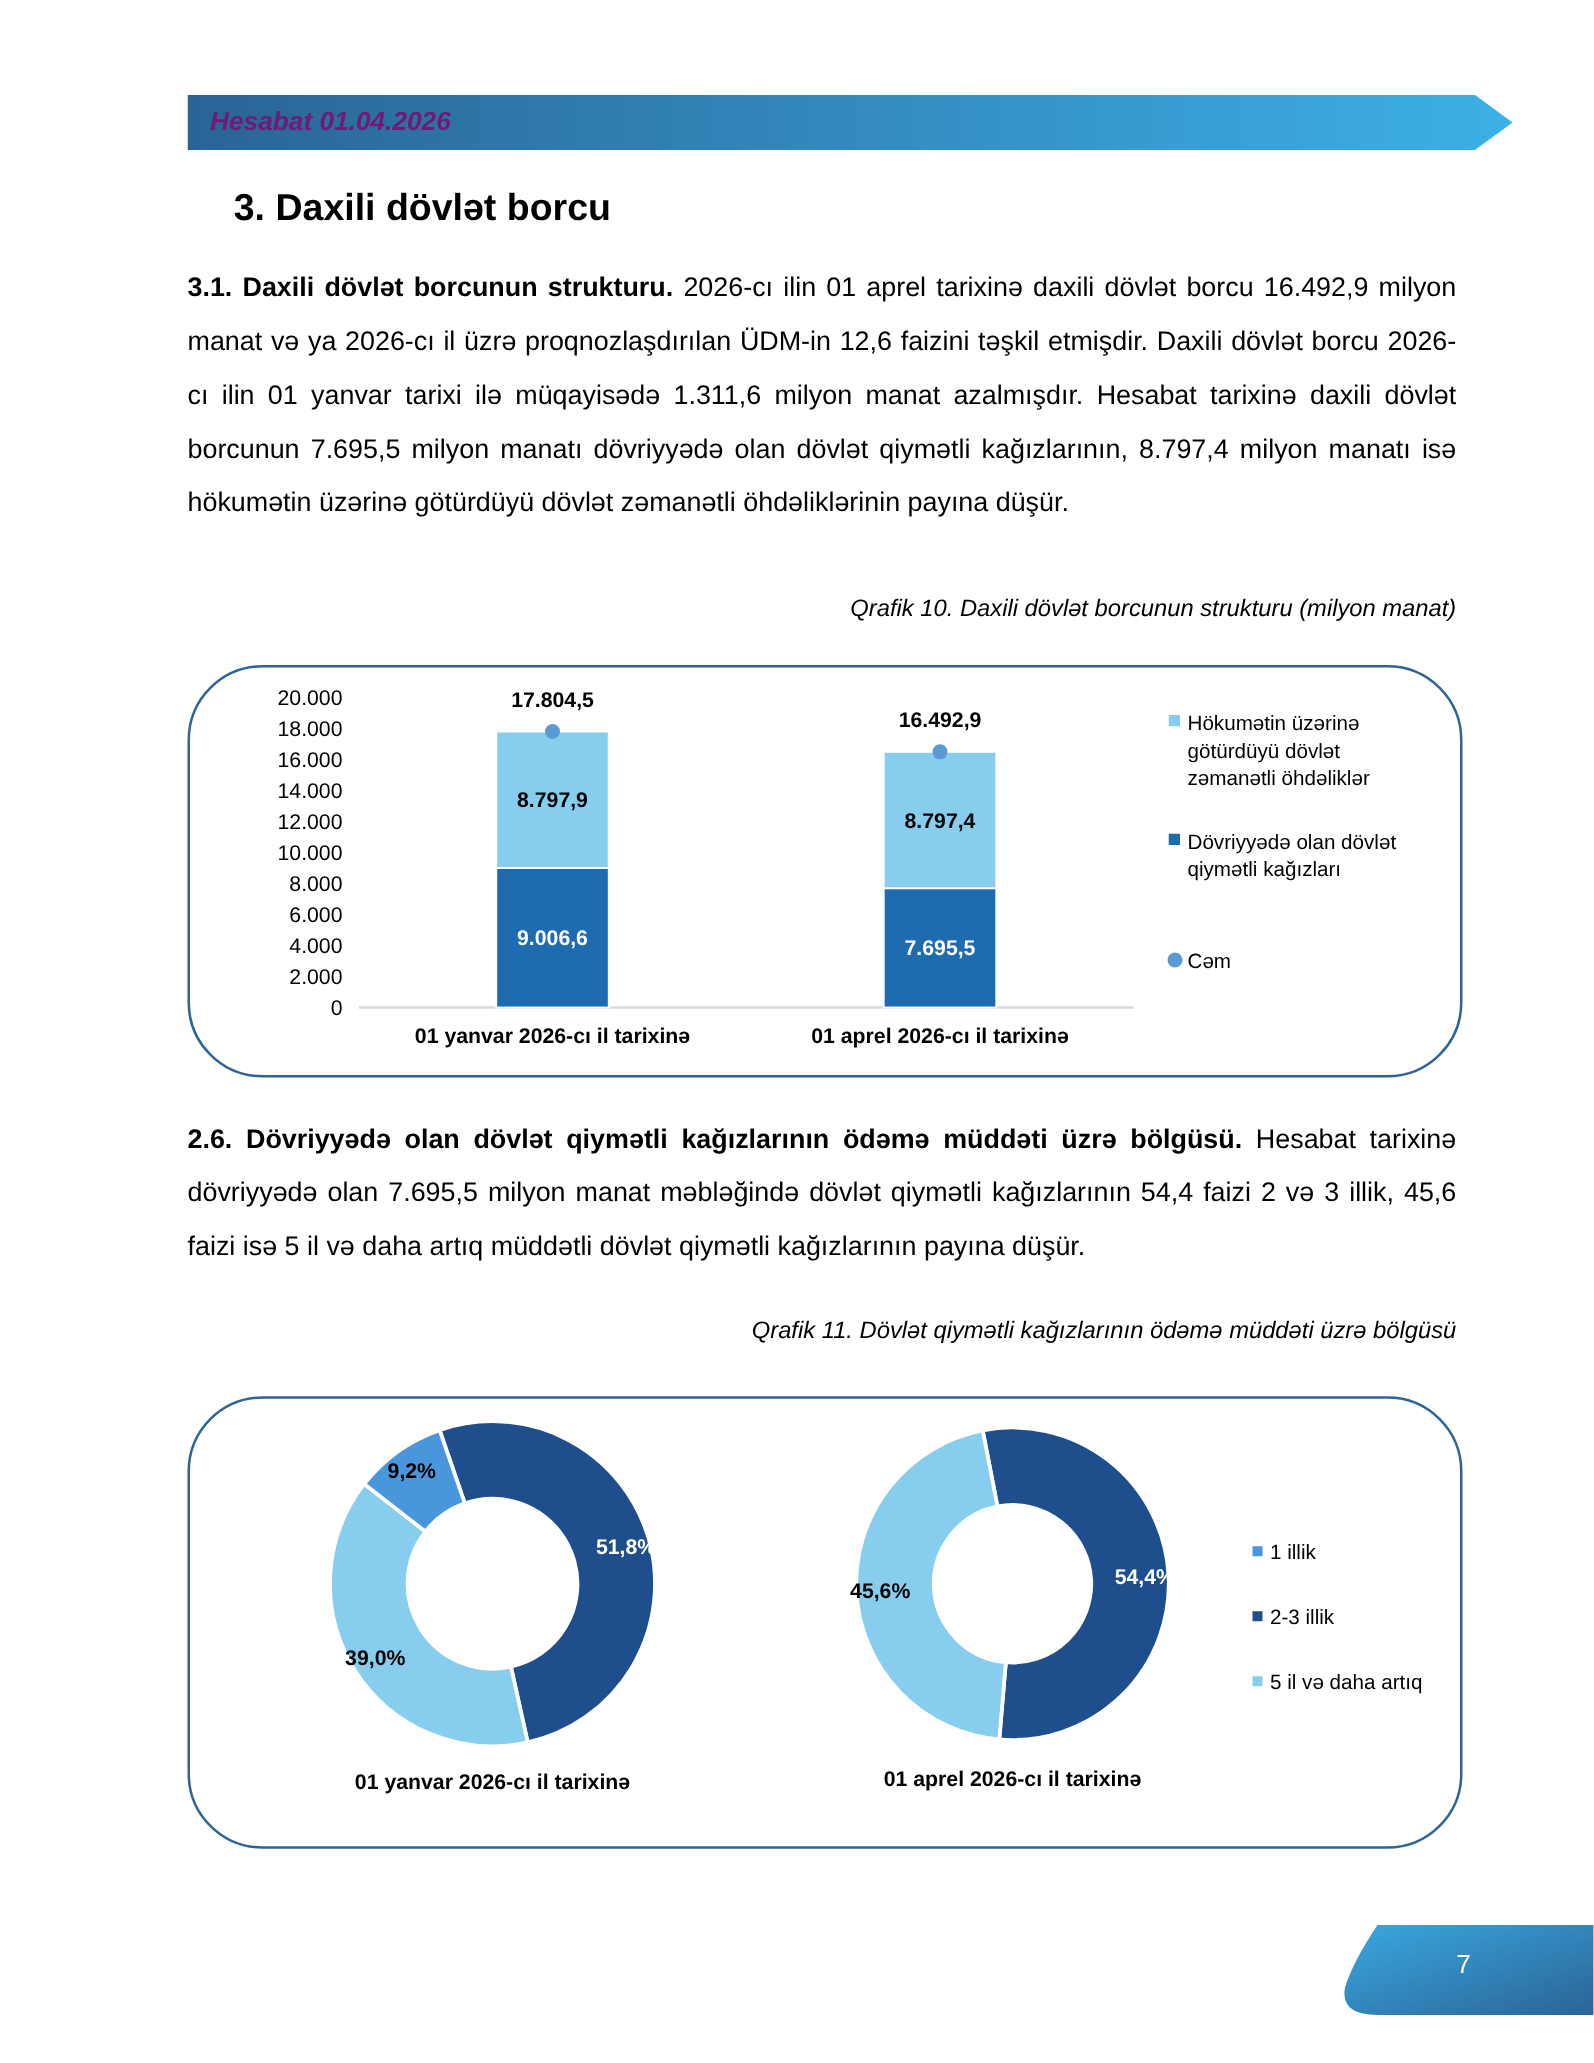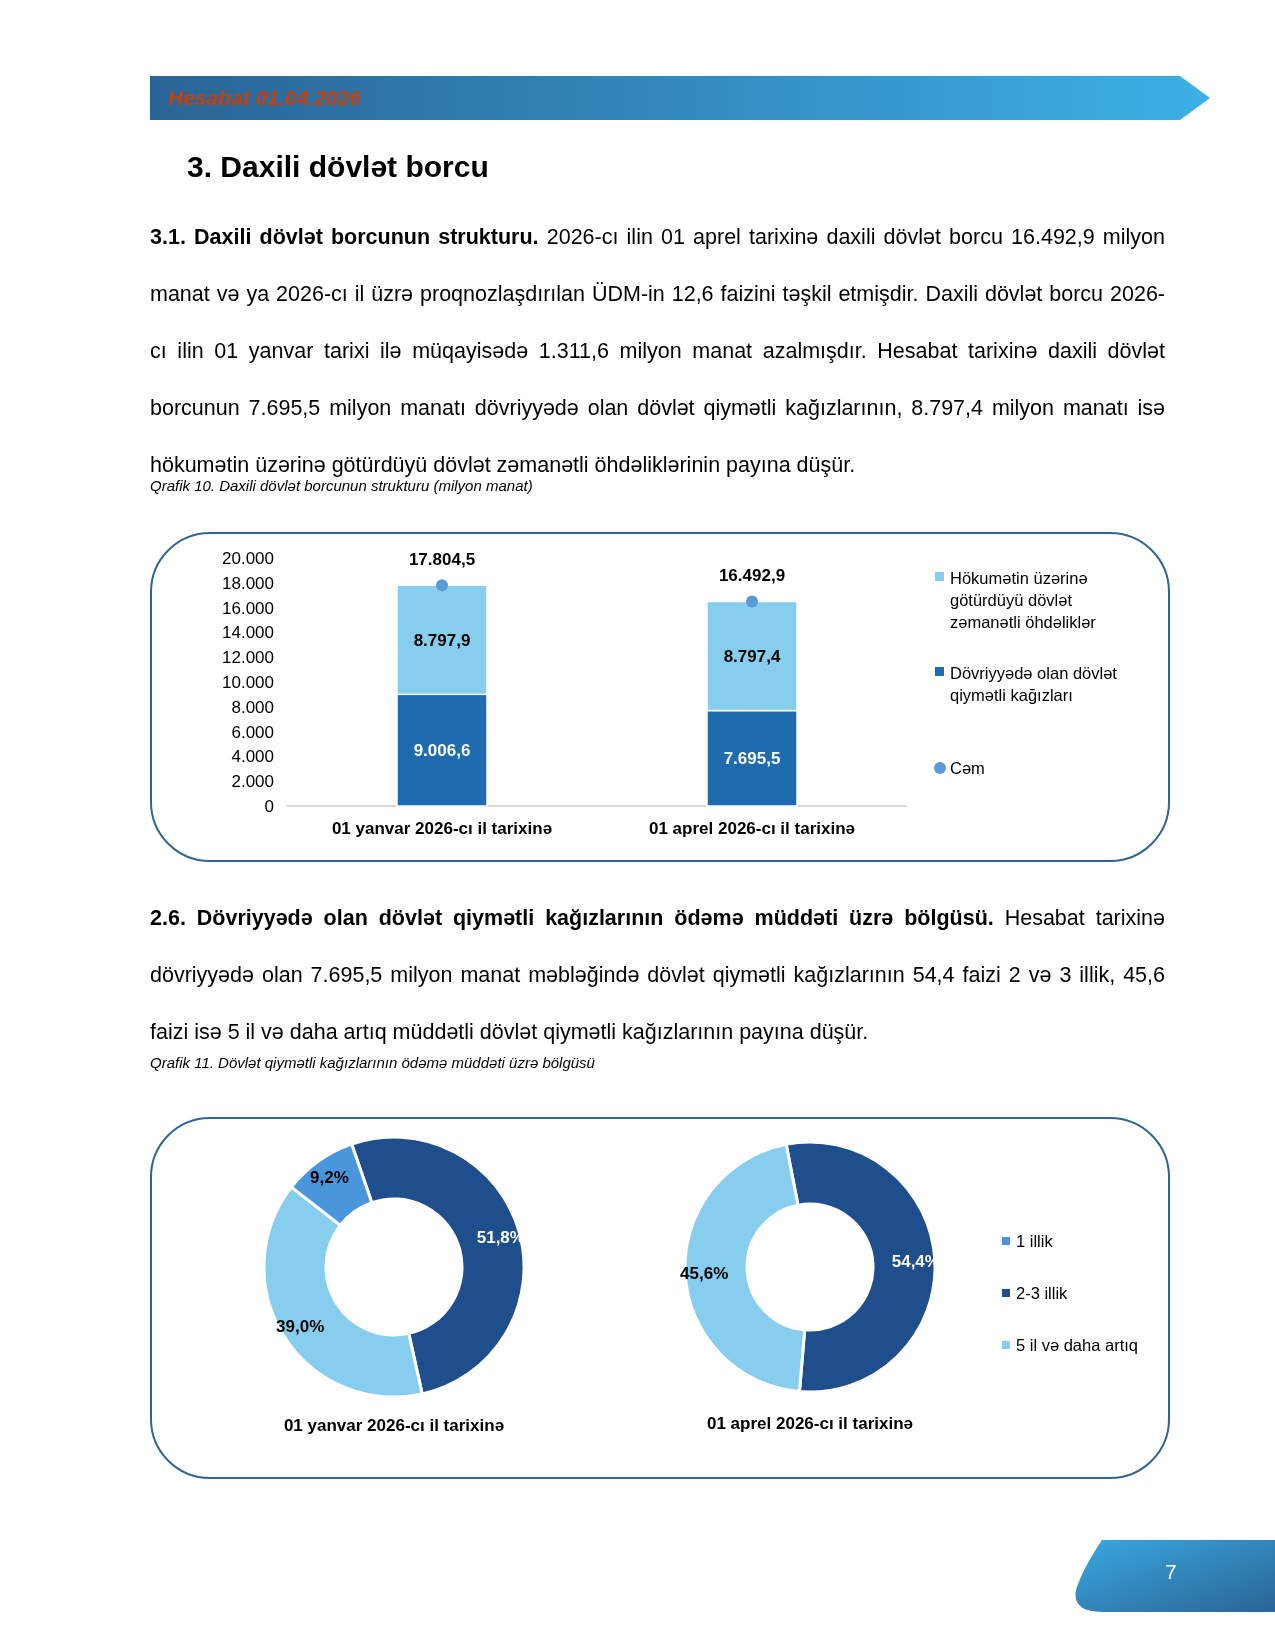--- a/index.html
+++ b/index.html
@@ -1,25 +1,25 @@
 <!DOCTYPE html>
 <html><head>
 <meta charset="utf-8">
 <style>
   html,body{margin:0;padding:0;background:#fff;}
   body{width:1275px;height:1650px;position:relative;overflow:hidden;font-family:"Liberation Sans",sans-serif;color:#000;}
   .header-bar{position:absolute;left:150px;top:76px;width:1060px;height:44px;}
   .header-bar svg{position:absolute;left:0;top:0;}
-  .header-title{position:absolute;left:168px;top:86px;font-size:21px;font-weight:bold;font-style:italic;color:#c2410c;}
+  .header-title{position:absolute;left:168px;top:86px;font-size:21px;font-weight:bold;font-style:italic;color:#701a75;}
   .section-title{position:absolute;left:187px;top:150px;font-size:30px;font-weight:bold;}
-  .para{position:absolute;left:150px;width:1015px;font-size:21.5px;line-height:57px;text-align:justify;}
+  .para{position:absolute;left:150px;width:1015px;font-size:21.5px;line-height:43px;text-align:justify;}
   .para b{font-weight:bold;}
   #para1{top:209px;}
   #para2{top:890px;}
-  .caption{position:absolute;left:150px;width:1015px;text-align:left;font-size:15px;font-style:italic;}
+  .caption{position:absolute;left:150px;width:1015px;text-align:right;font-size:19px;font-style:italic;}
   #cap1{top:477px;}
   #cap2{top:1054px;}
   .frame{position:absolute;border:2.5px solid #2e6595;border-radius:60px;background:#fff;box-sizing:border-box;}
   #frame1{left:150px;top:532px;width:1020px;height:330px;}
   #frame2{left:150px;top:1117px;width:1020px;height:362px;}
   svg text{font-family:"Liberation Sans",sans-serif;}
   .page-num-shape{position:absolute;left:1072px;top:1540px;}
   .page-num{position:absolute;left:1165px;top:1560px;font-size:21px;color:#fff;}
 </style>
 </head>

